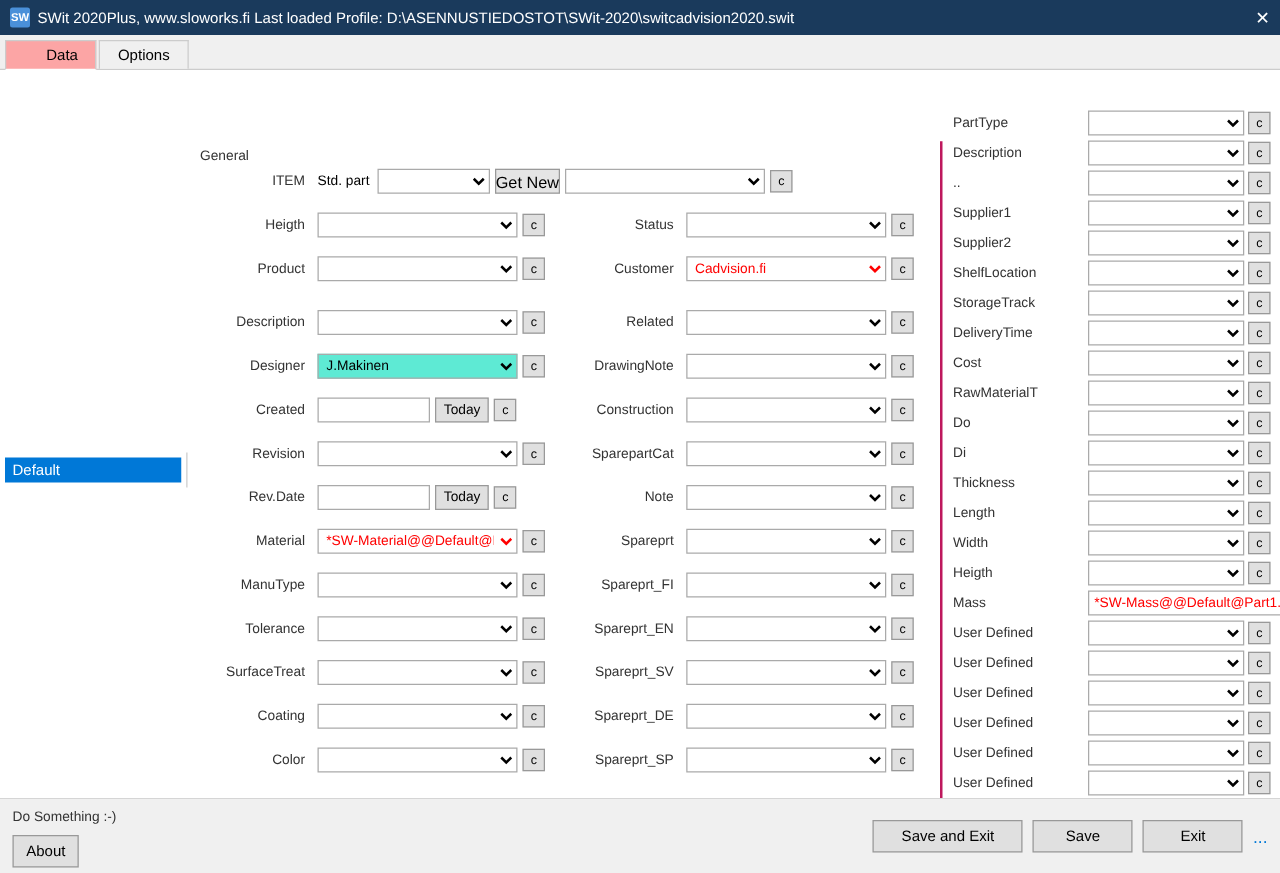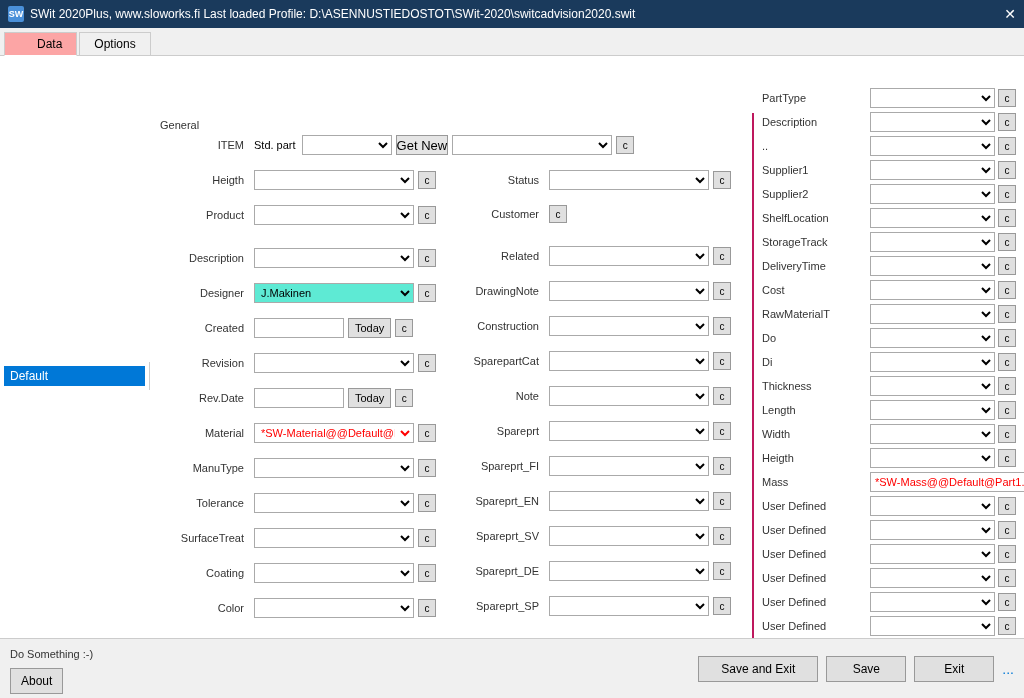--- a/index.html
+++ b/index.html
@@ -337,20 +337,23 @@
       <div class="col-right">
 
         <div class="form-row">
           <span class="form-label">Status</span>
           <select class="form-select" style="width:160px;"></select>
           <button class="c-btn">c</button>
         </div>
 
         <div class="form-row">
           <span class="form-label">Customer</span>
+          <select class="form-select" style="width:160px;color:red;">
+            <option style="color:red;">Cadvision.fi</option>
+          </select>
           <button class="c-btn">c</button>
         </div>
 
         <div style="height:8px;"></div>
 
         <div class="form-row">
           <span class="form-label">Related</span>
           <select class="form-select" style="width:160px;"></select>
           <button class="c-btn">c</button>
         </div>

